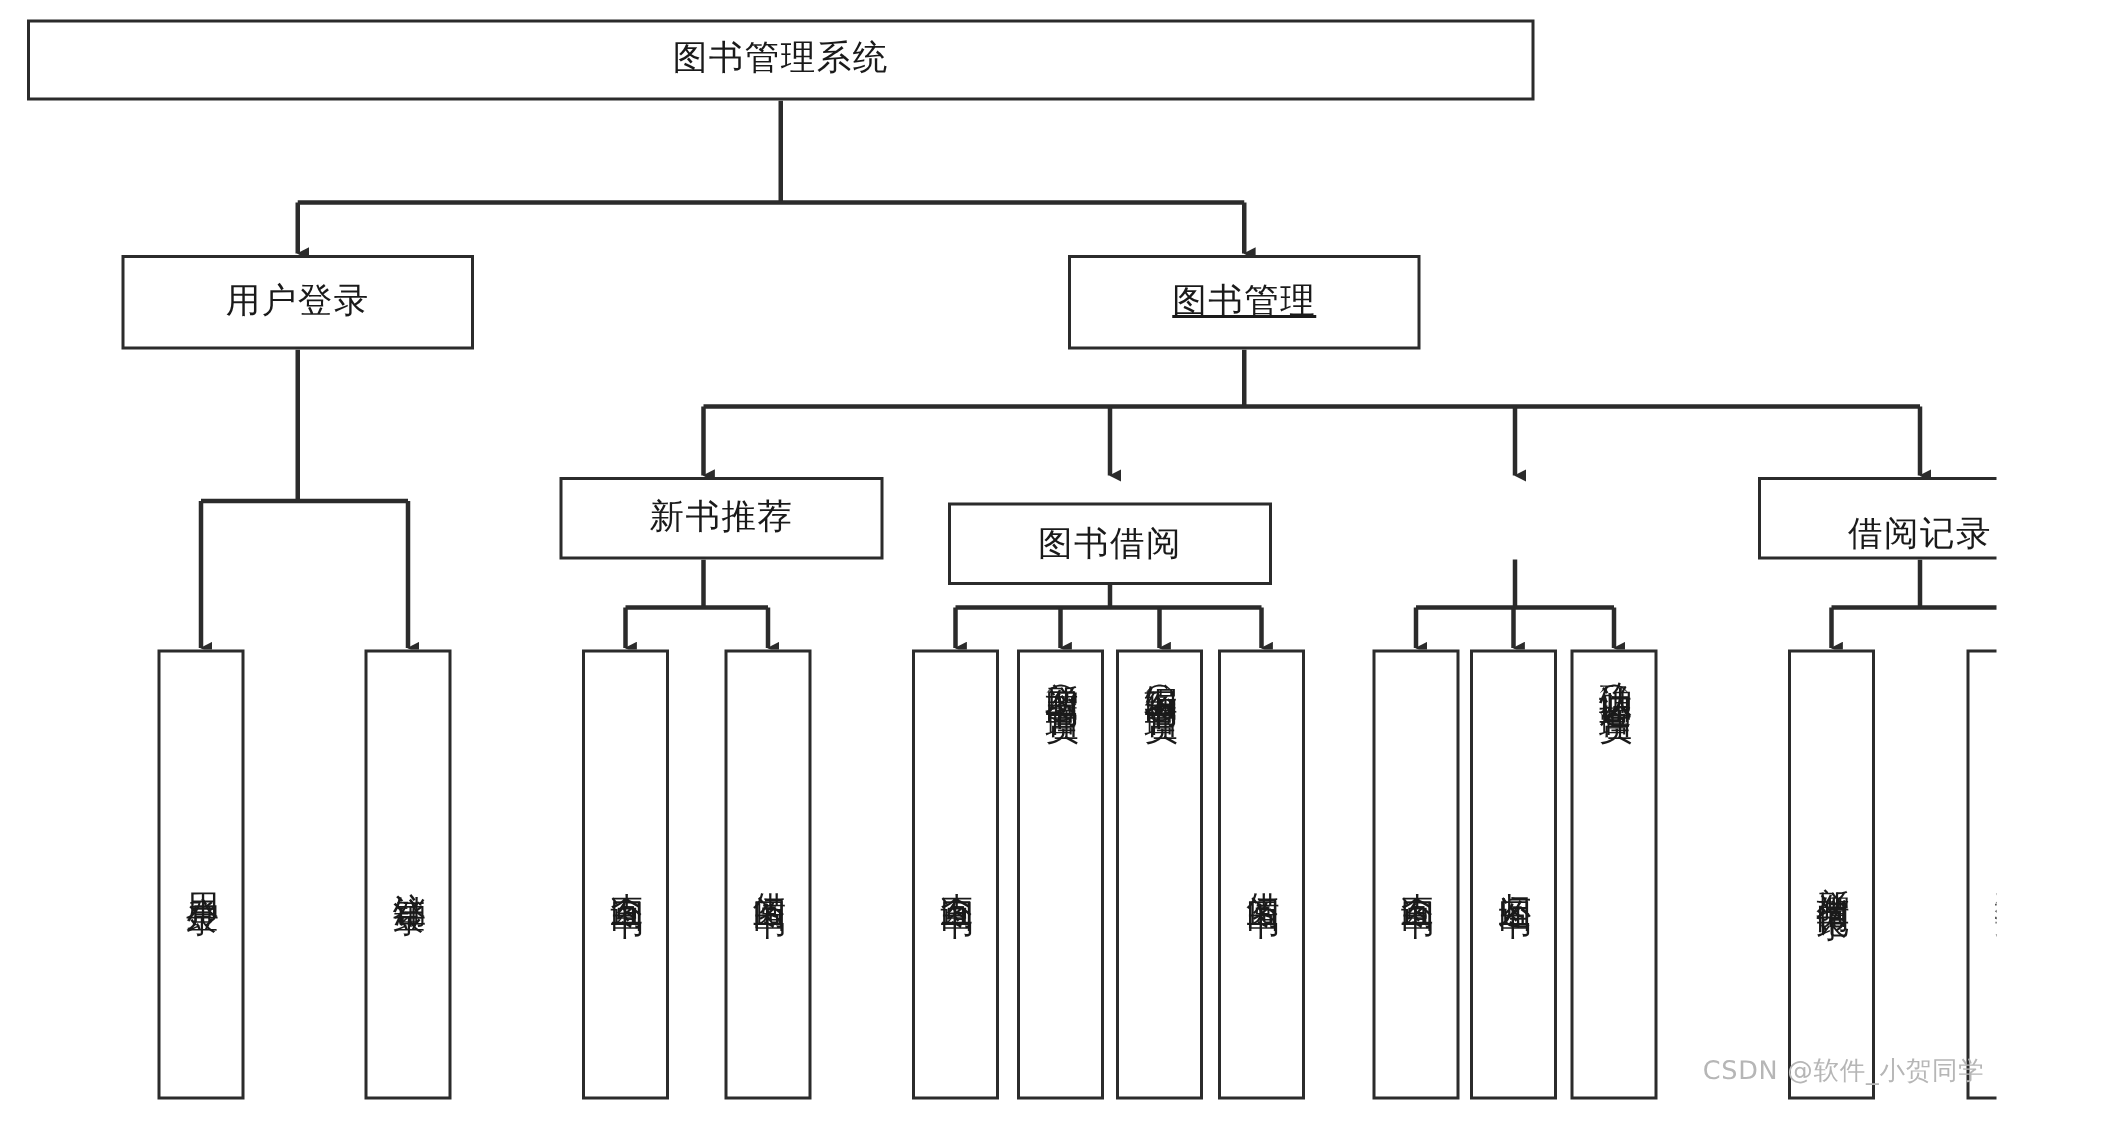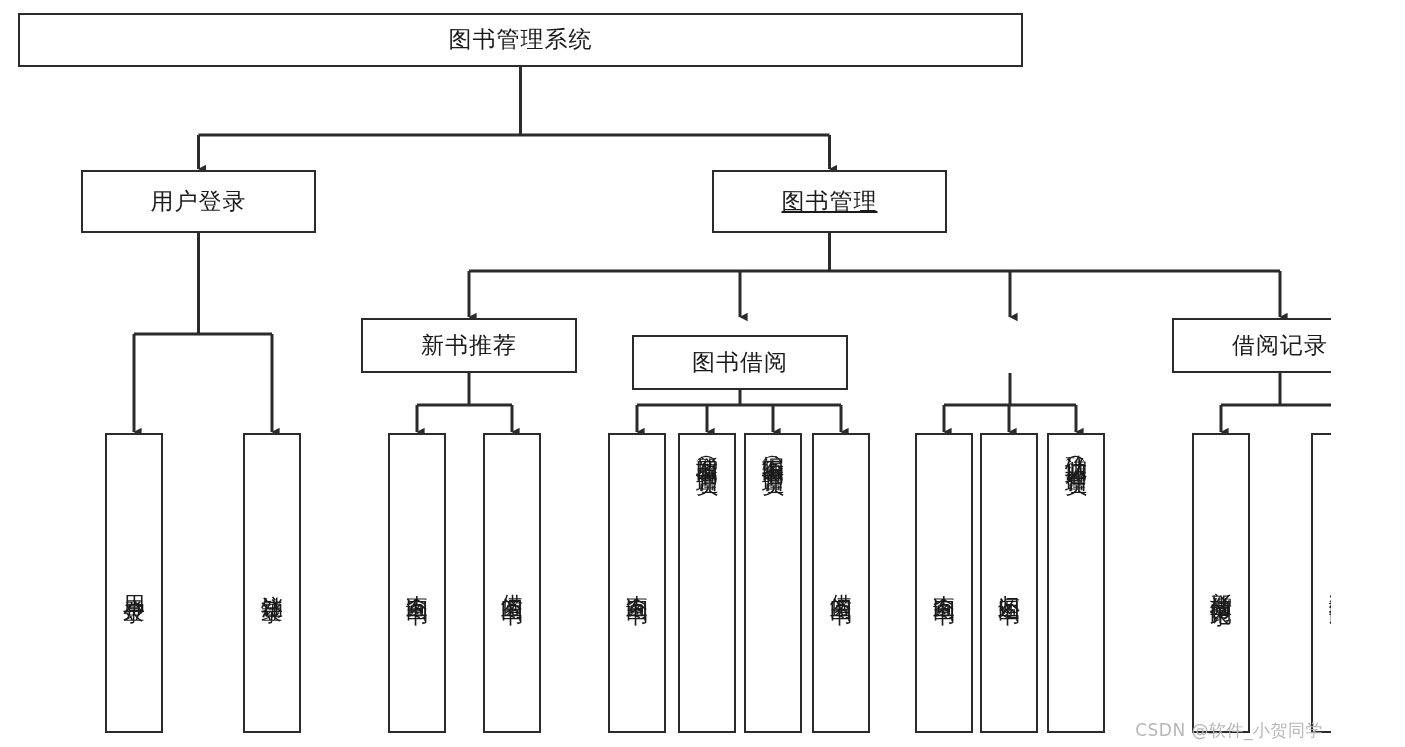--- a/index.html
+++ b/index.html
@@ -52,21 +52,21 @@
     letter-spacing: 3px;
     white-space: nowrap;
     display: block;
   }
   .node.vert.align-top {
     align-items: flex-start;
   }
   .watermark {
     position: absolute;
     right: 8px;
-    bottom: 5px;
+    bottom: 22px;
     font-size: 17px;
     color: #b6b6b6;
     letter-spacing: 0.5px;
     white-space: nowrap;
     pointer-events: none;
     text-align: center;
   }
 </style>
 </head>
 <body>
@@ -120,27 +120,27 @@
     <span>图书管理系统</span>
   </div>
 
   <div class="node horiz" id="node-user-login" style="left: 81px; top: 170px; width: 235px; height: 63px;">
     <span>用户登录</span>
   </div>
   <div class="node horiz" id="node-book-manage" style="left: 712px; top: 170px; width: 235px; height: 63px; text-decoration: underline;">
     <span>图书管理</span>
   </div>
 
-  <div class="node horiz" id="node-new-book-rec" style="left: 361px; top: 318px; width: 216px; height: 55px;">
+  <div class="node horiz" id="node-new-book-rec" style="left: 373px; top: 318px; width: 216px; height: 55px;">
     <span>新书推荐</span>
   </div>
   <div class="node horiz" id="node-book-borrow" style="left: 632px; top: 335px; width: 216px; height: 55px; font-family: Liberation Serif, serif;">
     <span>图书借阅</span>
   </div>
-  <div class="node horiz" id="node-borrow-record" style="left: 1172px; top: 318px; width: 216px; height: 55px;">
+  <div class="node horiz" id="node-borrow-record" style="left: 1172px; top: 318px; width: 216px; height: 55px; align-items: flex-end;">
     <span>借阅记录</span>
   </div>
 
   <div class="node vert" id="leaf-user-login" style="left: 105px; top: 433px; width: 58px; height: 300px;">
     <span class="vtext">用户登录</span>
   </div>
   <div class="node vert" id="leaf-user-logout" style="left: 243px; top: 433px; width: 58px; height: 300px;">
     <span class="vtext">注销登录</span>
   </div>
   <div class="node vert" id="leaf-query-book-1" style="left: 388px; top: 433px; width: 58px; height: 300px;">

